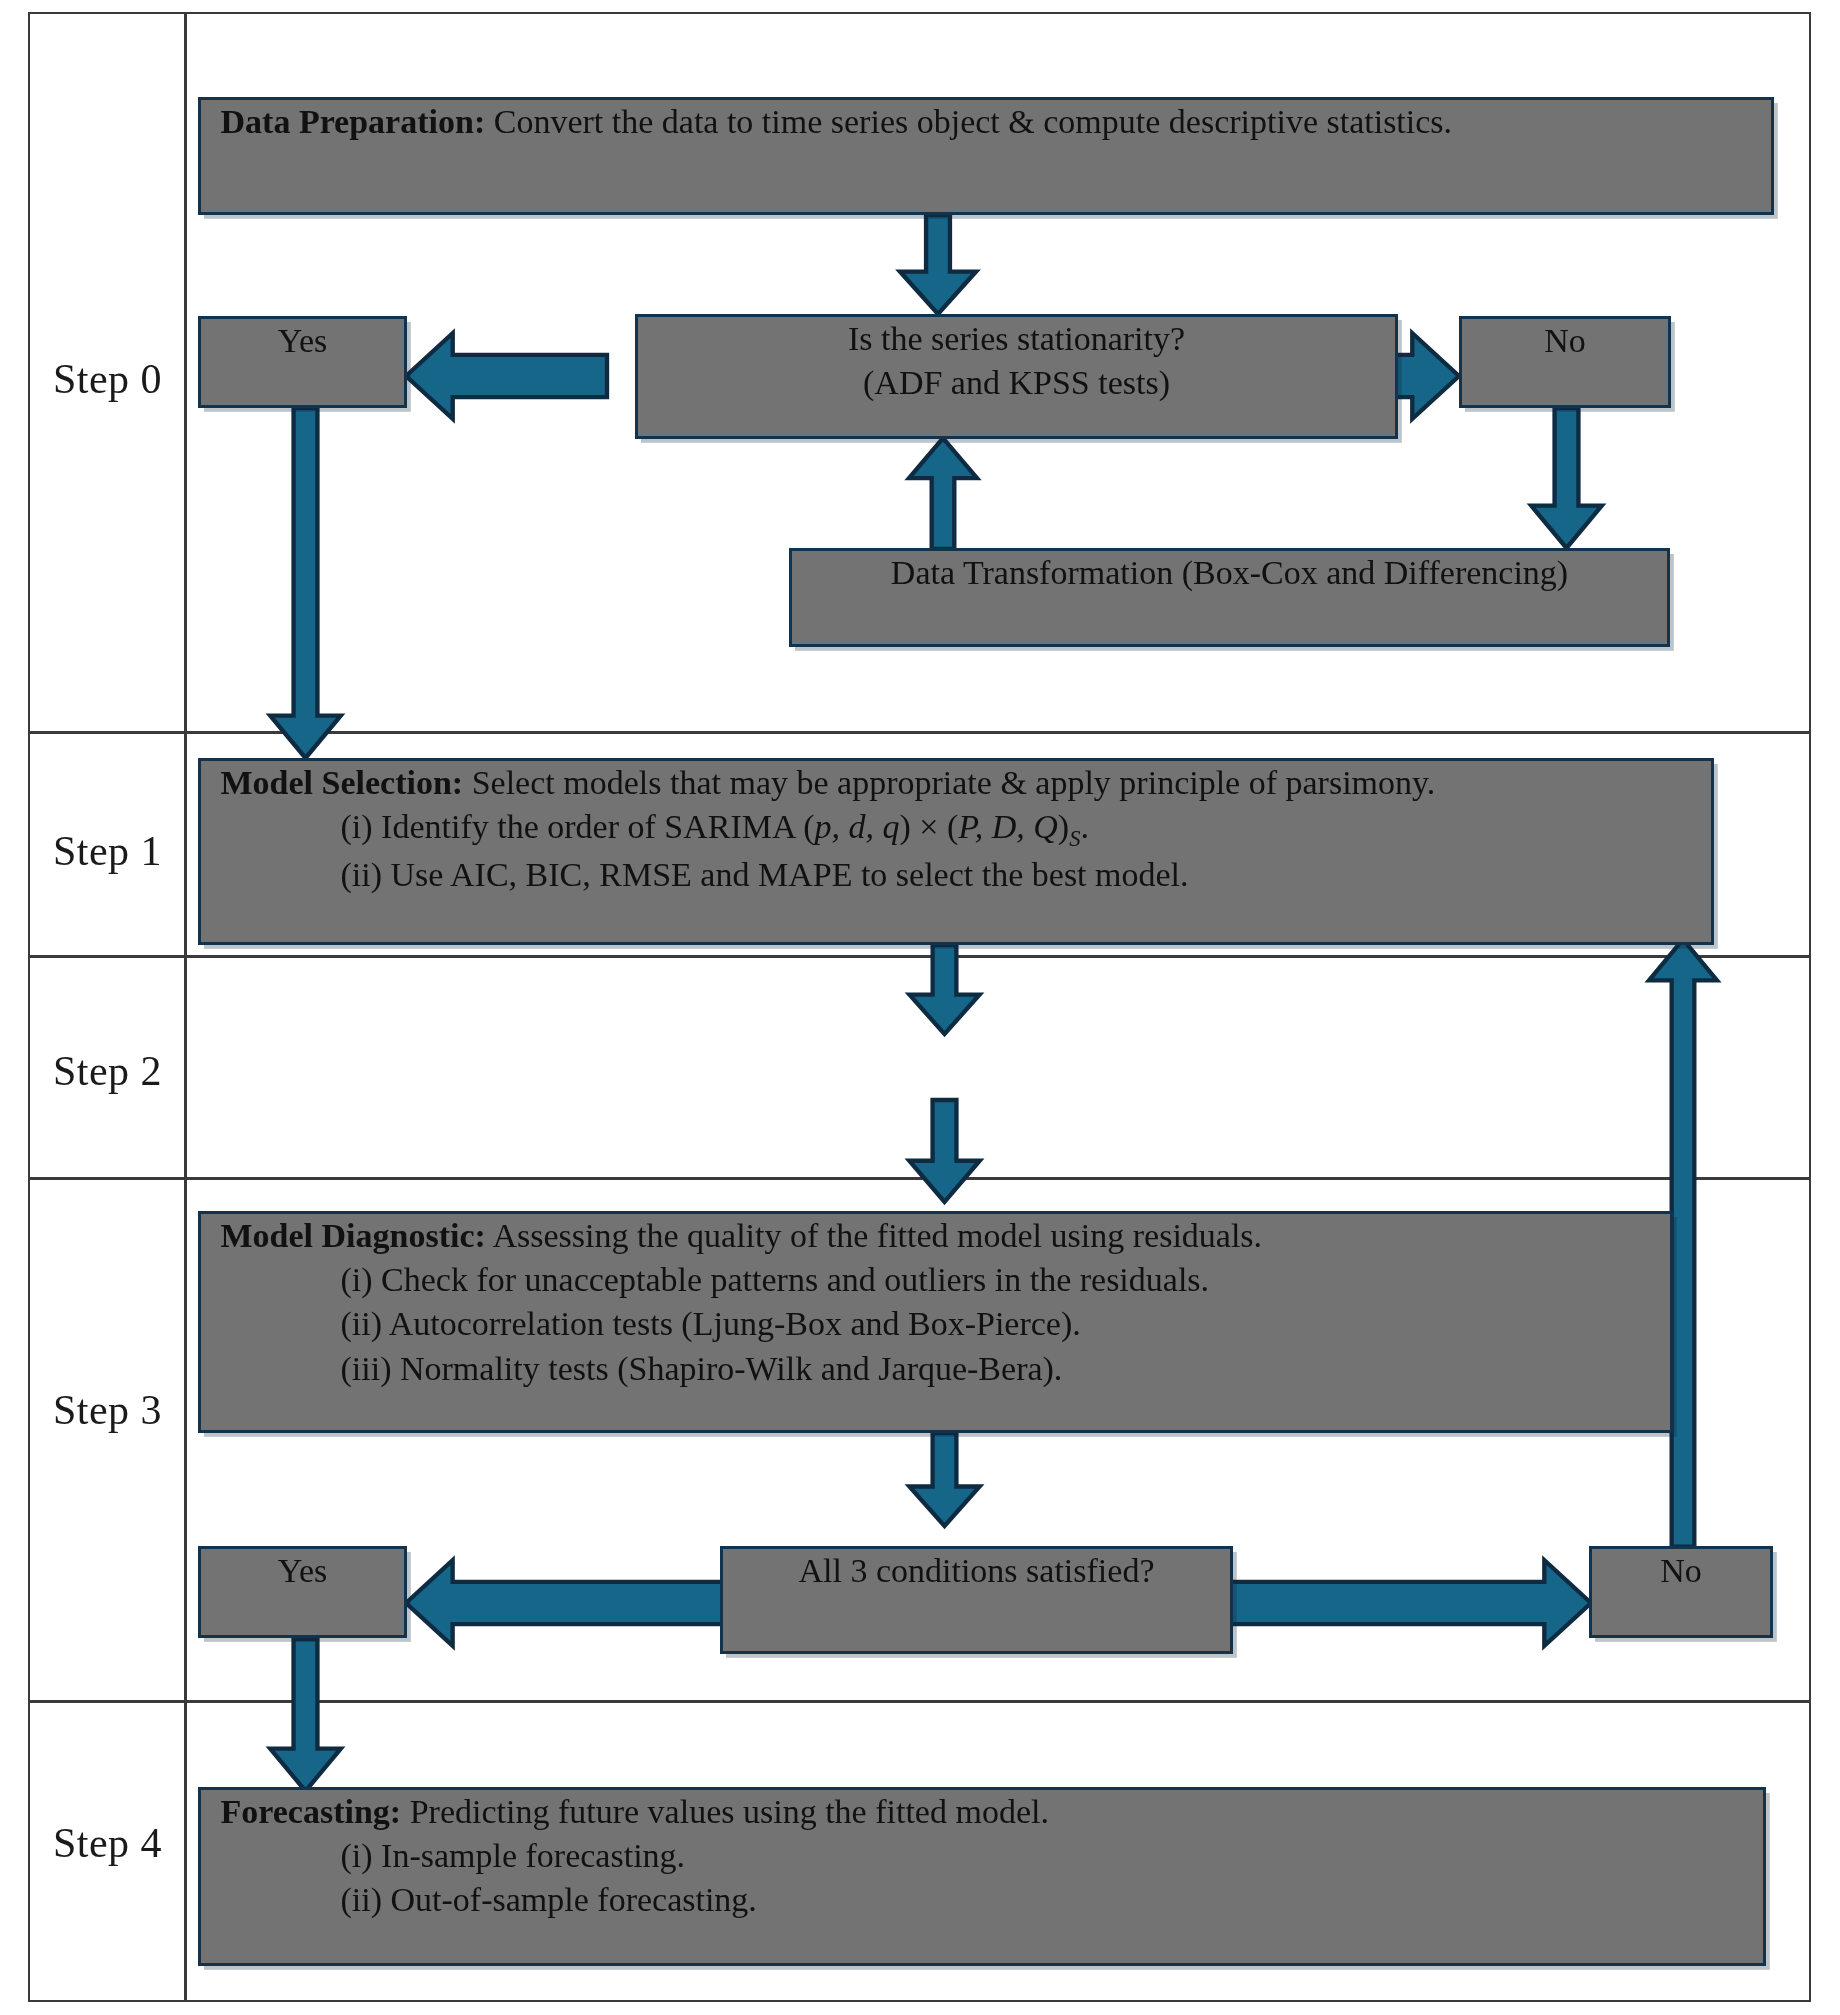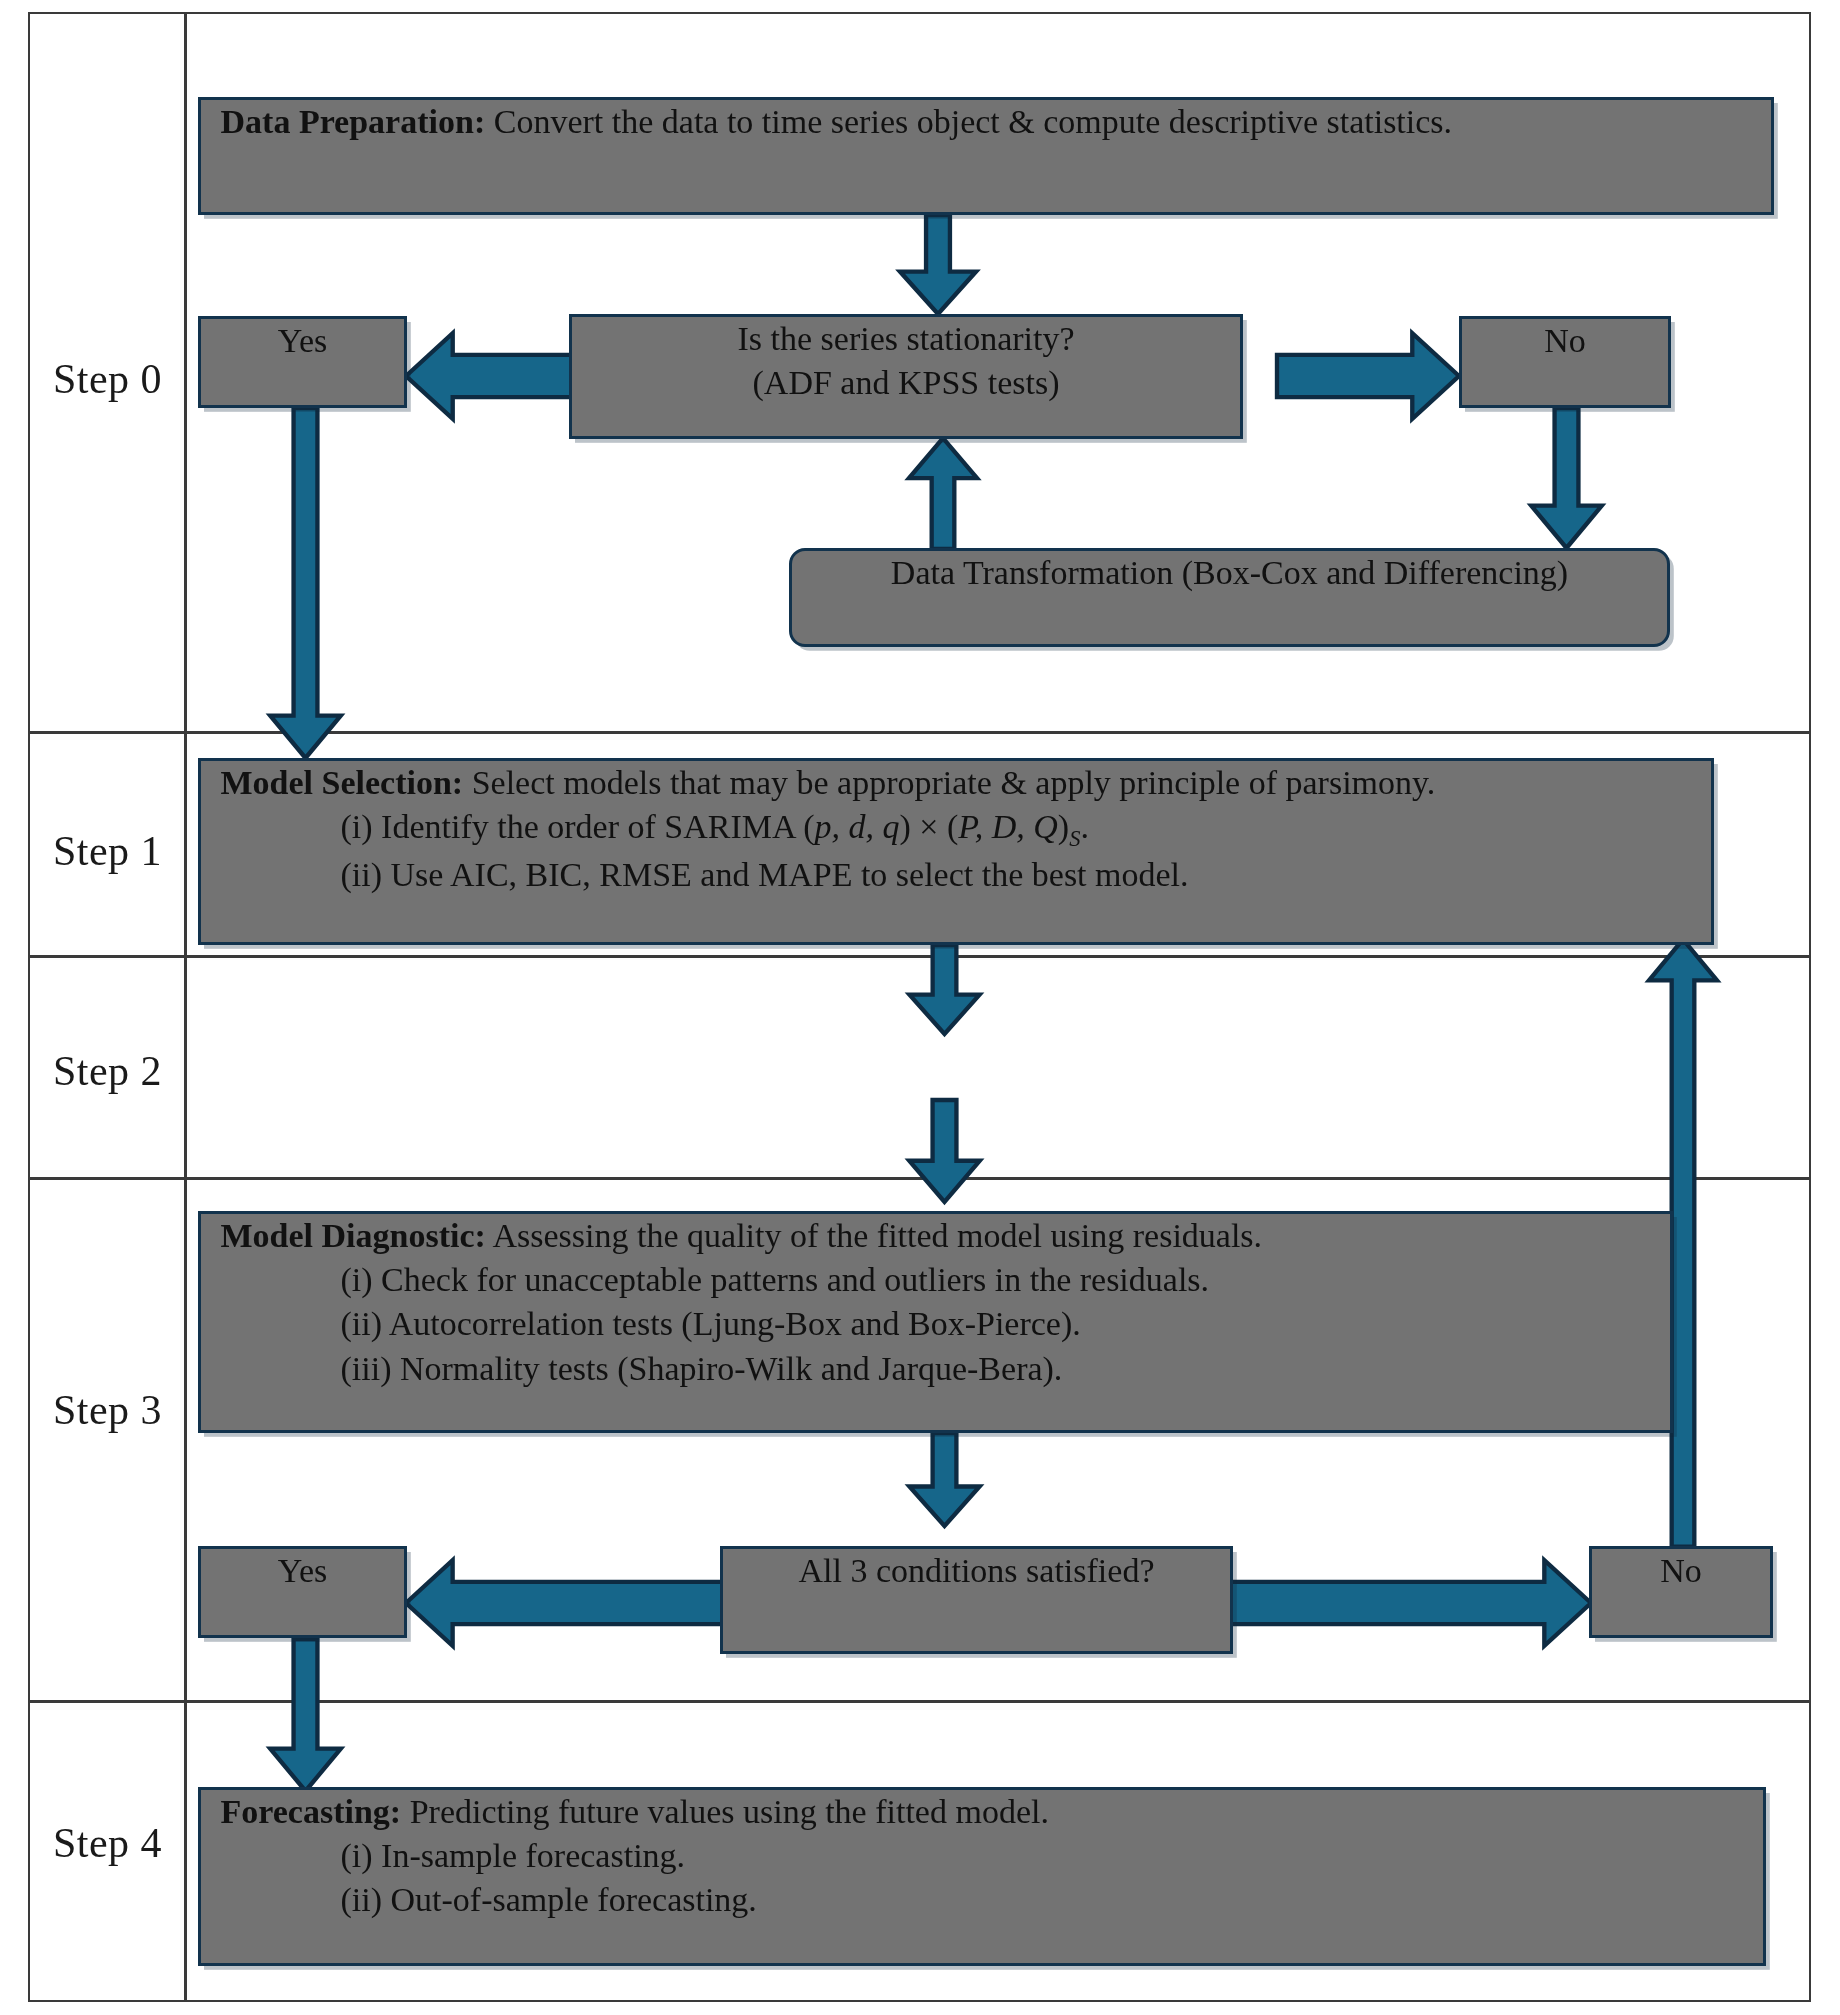--- a/index.html
+++ b/index.html
@@ -116,21 +116,21 @@
   <div class="fbox padded" style="left:198px; top:97px; width:1576px; height:118px;">
     <div class="line"><span class="bold">Data Preparation:</span><span> Convert the data to time series object &amp; compute descriptive statistics.</span></div>
   </div>
 
   <div class="arrow" style="left:900px; top:215px;">
     <svg width="76" height="99" viewBox="0 0 140 182">
       <polygon points="48,0 92,0 92,104 140,104 70,182 0,104 48,104" fill="#16668A" stroke="#0E2B42" stroke-width="8" stroke-linejoin="miter"></polygon>
     </svg>
   </div>
 
-  <div class="fbox centered" style="left:569px; top:314px; width:674px; height:125px;">
+  <div class="fbox centered" style="left:635px; top:314px; width:763px; height:125px;">
     <div class="line">Is the series stationarity?</div>
     <div class="line">(ADF and KPSS tests)</div>
   </div>
 
   <div class="arrow" style="left:406px; top:333px;">
     <svg width="201" height="86" viewBox="0 0 370 158">
       <polygon points="0,79 86,0 86,40 370,40 370,118 86,118 86,158" fill="#16668A" stroke="#0E2B42" stroke-width="8" stroke-linejoin="miter"></polygon>
     </svg>
   </div>
 
@@ -147,21 +147,21 @@
   <div class="fbox centered" style="left:1459px; top:316px; width:212px; height:92px;">
     <div class="line">No</div>
   </div>
 
   <div class="arrow" style="left:1531px; top:408px;">
     <svg width="71" height="140" viewBox="0 0 130 258">
       <polygon points="43,0 87,0 87,180 130,180 65,258 0,180 43,180" fill="#16668A" stroke="#0E2B42" stroke-width="8" stroke-linejoin="miter"></polygon>
     </svg>
   </div>
 
-  <div class="fbox centered" style="left:789px; top:548px; width:881px; height:99px;border-radius:16px;">
+  <div class="fbox centered" style="left:789px; top:548px; width:881px; height:99px;">
     <div class="line">Data Transformation (Box-Cox and Differencing)</div>
   </div>
 
   <div class="arrow" style="left:909px; top:438px;">
     <svg width="68" height="111" viewBox="0 0 126 205">
       <polygon points="63,0 126,74 84,74 84,205 42,205 42,74 0,74" fill="#16668A" stroke="#0E2B42" stroke-width="8" stroke-linejoin="miter"></polygon>
     </svg>
   </div>
 
   <div class="arrow" style="left:270px; top:408px;">

